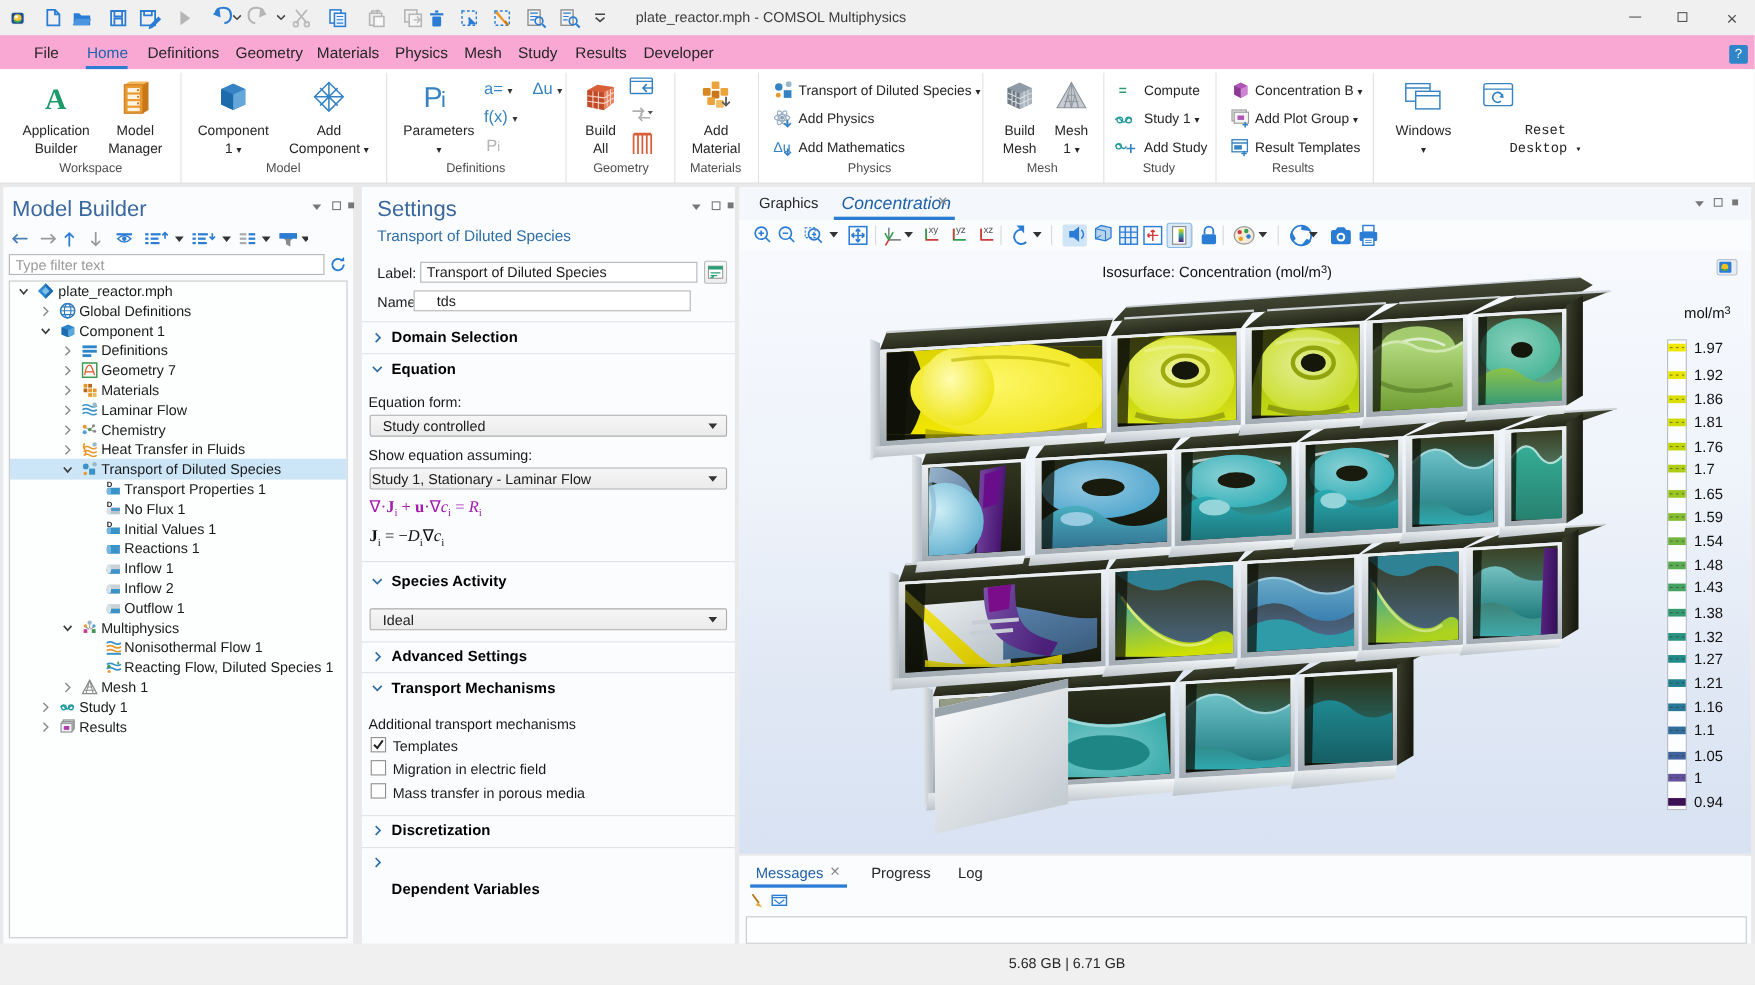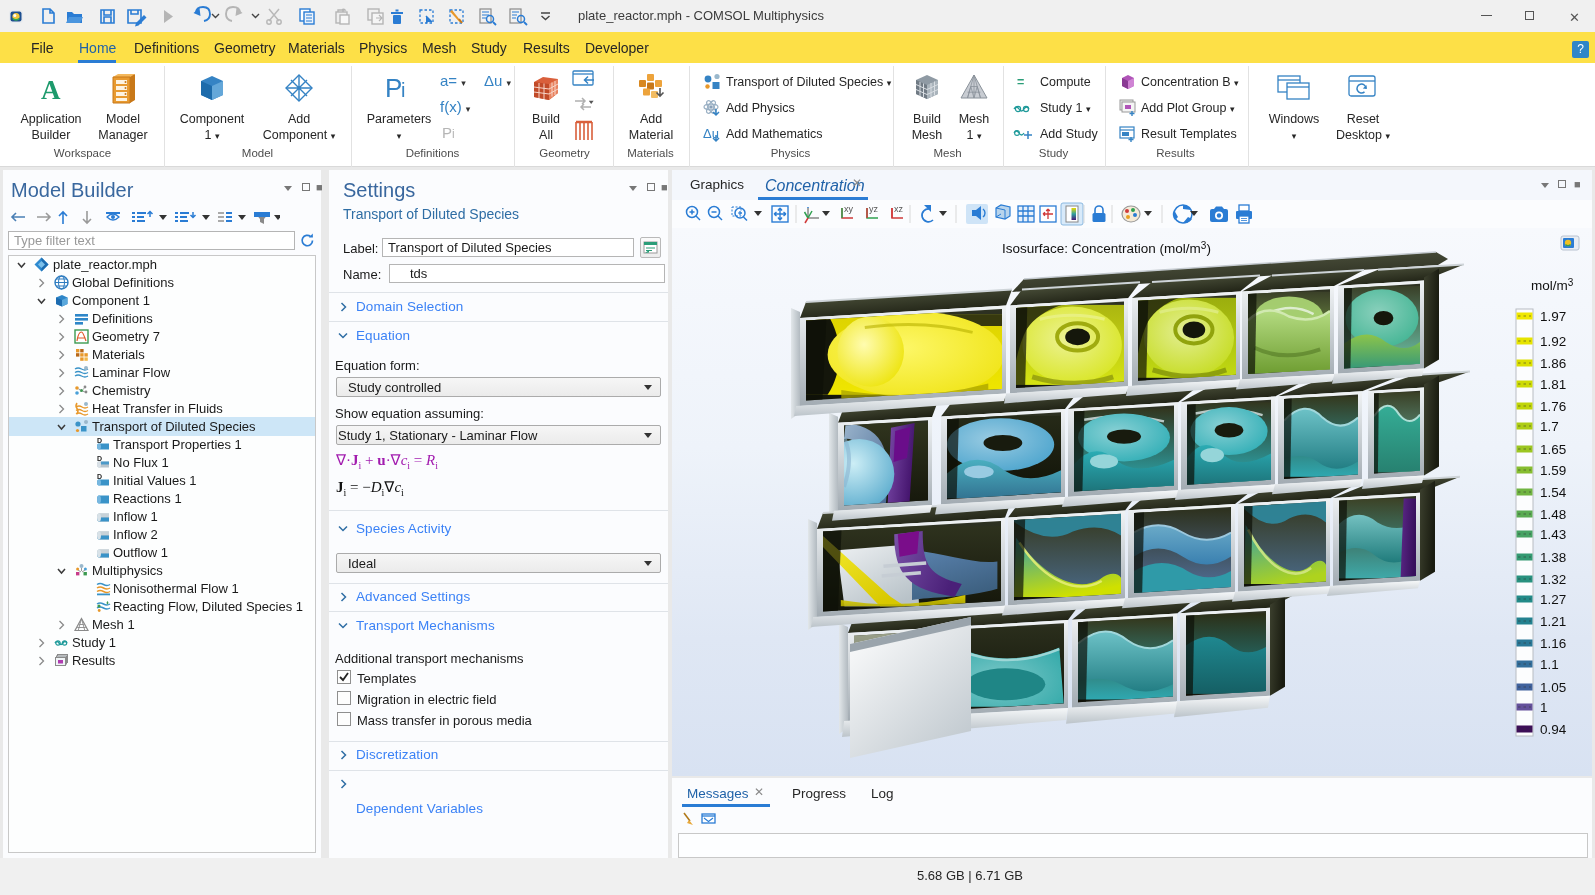--- a/index.html
+++ b/index.html
@@ -1,30 +1,30 @@
 <!DOCTYPE html>
 <html><head>
 <meta charset="utf-8">
 <style>
 * { margin:0; padding:0; box-sizing:border-box; }
 html,body { width:1595px; height:895px; overflow:hidden; font-family:"Liberation Sans", sans-serif; background:#f0f0f0; }
 .titlebar { position:absolute; left:0; top:0; width:1595px; height:32px; background:#f0f0f0; }
-.menubar { position:absolute; left:0; top:32px; width:1595px; height:31px; background:#fde047; }
+.menubar { position:absolute; left:0; top:32px; width:1595px; height:31px; background:#f9a8d4; }
 .menubar .mi { position:absolute; top:8px; font-size:14px; color:#262626; }
 .menubar .mi.sel { color:#2062a8; }
 .ribbon { position:absolute; left:0; top:63px; width:1595px; height:104px; background:#ffffff; border-bottom:1px solid #d9d9d9; }
 .rgl { position:absolute; top:84px; font-size:11.5px; color:#4d4d4d; text-align:center; }
 .rsep { position:absolute; top:3px; height:155px; width:1px; background:#e2e2e2; }
 .rtxt { position:absolute; font-size:12.5px; color:#262626; text-align:center; line-height:16px; }
 .rsm { position:absolute; font-size:12.5px; color:#262626; }
 .main { position:absolute; left:0; top:167px; width:1595px; height:691px; background:#e9e9e9; }
 .panel { position:absolute; background:#fbfcfe; }
 .ptitle { font-size:20px; color:#39679e; }
 .stitle { font-size:13.5px; color:#2e6da4; }
-.sechead { font-size:13.5px; color:#3b82f6; font-weight:400; letter-spacing:0.1px; }
+.sechead { font-size:13.5px; color:#000000; font-weight:700; letter-spacing:0.1px; }
 .lbl { font-size:13px; color:#1a1a1a; }
 .inp { position:absolute; background:#ffffff; border:1px solid #b5b5b5; font-size:13px; color:#1a1a1a; padding:1px 5px; }
 .dd { position:absolute; background:linear-gradient(#f6f6f6,#ebebeb); border:1px solid #ababab; border-radius:2px; font-size:13px; color:#1a1a1a; }
 .ddarr { position:absolute; right:8px; top:7px; width:0; height:0; border-left:4px solid transparent; border-right:4px solid transparent; border-top:5px solid #333; }
 .statusbar { position:absolute; left:0; top:858px; width:1595px; height:37px; background:#f0f0f0; }
 .cb { position:absolute; width:14px; height:14px; background:#fdfdfd; border:1px solid #8f8f8f; }
 .treerow { position:absolute; font-size:13px; color:#1a1a1a; white-space:nowrap; }
 </style>
 </head>
 <body>
@@ -298,21 +298,21 @@
       <rect x="10" y="8" width="22" height="16" fill="#fff" stroke="#3583c4" stroke-width="1.3"></rect>
       <path d="M10 12 h22" stroke="#3583c4" stroke-width="1.3"></path>
     </svg>
   <div class="rtxt" style="left:1259px;top:48px;width:70px;">Windows<br><span style="font-size:9px;">▾</span></div>
   <svg style="position:absolute;left:1348px;top:12px;" width="30" height="26" viewBox="0 0 30 26">
       <rect x="1" y="1" width="26" height="20" rx="2" fill="#fff" stroke="#3583c4" stroke-width="1.3"></rect>
       <path d="M1 6 h26" stroke="#3583c4" stroke-width="1.3"></path>
       <path d="M18 13.5 a4.5 4.5 0 1 0 -1.5 3.4" stroke="#3583c4" stroke-width="1.5" fill="none"></path>
       <path d="M18.5 10 l0.3 4 -4 -0.5z" fill="#3583c4"></path>
     </svg>
-  <div class="rtxt" style="left:1330px;top:48px;width:66px;">Reset<br>Desktop <span style="font-size:9px;">▾</span></div>
+  <div class="rtxt" style="left:1372px;top:48px;width:66px;font-family:Liberation Mono, monospace;">Reset<br>Desktop <span style="font-size:9px;">▾</span></div>
   <div class="rgl" style="left:40px;width:85px;">Workspace</div>
   <div class="rgl" style="left:215px;width:85px;">Model</div>
   <div class="rgl" style="left:390px;width:85px;">Definitions</div>
   <div class="rgl" style="left:522px;width:85px;">Geometry</div>
   <div class="rgl" style="left:608px;width:85px;">Materials</div>
   <div class="rgl" style="left:748px;width:85px;">Physics</div>
   <div class="rgl" style="left:905px;width:85px;">Mesh</div>
   <div class="rgl" style="left:1011px;width:85px;">Study</div>
   <div class="rgl" style="left:1133px;width:85px;">Results</div>
   <div class="rgl" style="left:1286px;width:85px;margin-top:44px;">Layout</div>
@@ -593,21 +593,21 @@
   <div class="inp" style="left:53px;top:68px;width:252px;height:19px;">Transport of Diluted Species</div>
   <div style="position:absolute;left:311px;top:67px;width:21px;height:21px;background:linear-gradient(#fbfbfb,#ececec);border:1px solid #b9b9b9;border-radius:2px;">
     <svg width="15" height="15" viewBox="0 0 15 15" style="position:absolute;left:2px;top:2px;">
         <rect x="1" y="2" width="13" height="11" fill="#fff" stroke="#999" stroke-width="1"></rect>
         <rect x="1" y="2" width="13" height="3" fill="#2a9d78"></rect>
         <path d="M3 8 h9 M3 10.5 h6" stroke="#2a9d78" stroke-width="1.2"></path>
         <path d="M2 13 l4-3 v2.5z" fill="#2a9d78"></path>
       </svg>
   </div>
   <div class="lbl" style="position:absolute;left:14px;top:97px;">Name:</div>
-  <div class="inp" style="left:60px;top:94px;width:276px;height:19px;padding-left:20px;">tds</div>
+  <div class="inp" style="left:47px;top:94px;width:252px;height:19px;padding-left:20px;">tds</div>
   <div style="position:absolute;left:0px;top:122px;width:339px;height:1px;background:#dfe3e8;"></div>
 
   <svg style="position:absolute;left:11px;top:132px;" width="7" height="10" viewBox="0 0 7 10">
       <path d="M1.5 1 L5.5 5 L1.5 9" stroke="#2e6da4" stroke-width="1.5" fill="none"></path>
     </svg>
   <div class="sechead" style="position:absolute;left:27px;top:129px;">Domain Selection</div>
   <div style="position:absolute;left:0px;top:151px;width:339px;height:1px;background:#dfe3e8;"></div>
 
   <svg style="position:absolute;left:9px;top:162px;" width="10" height="7" viewBox="0 0 10 7">
       <path d="M1 1.5 L5 5.5 L9 1.5" stroke="#2e6da4" stroke-width="1.5" fill="none"></path>

